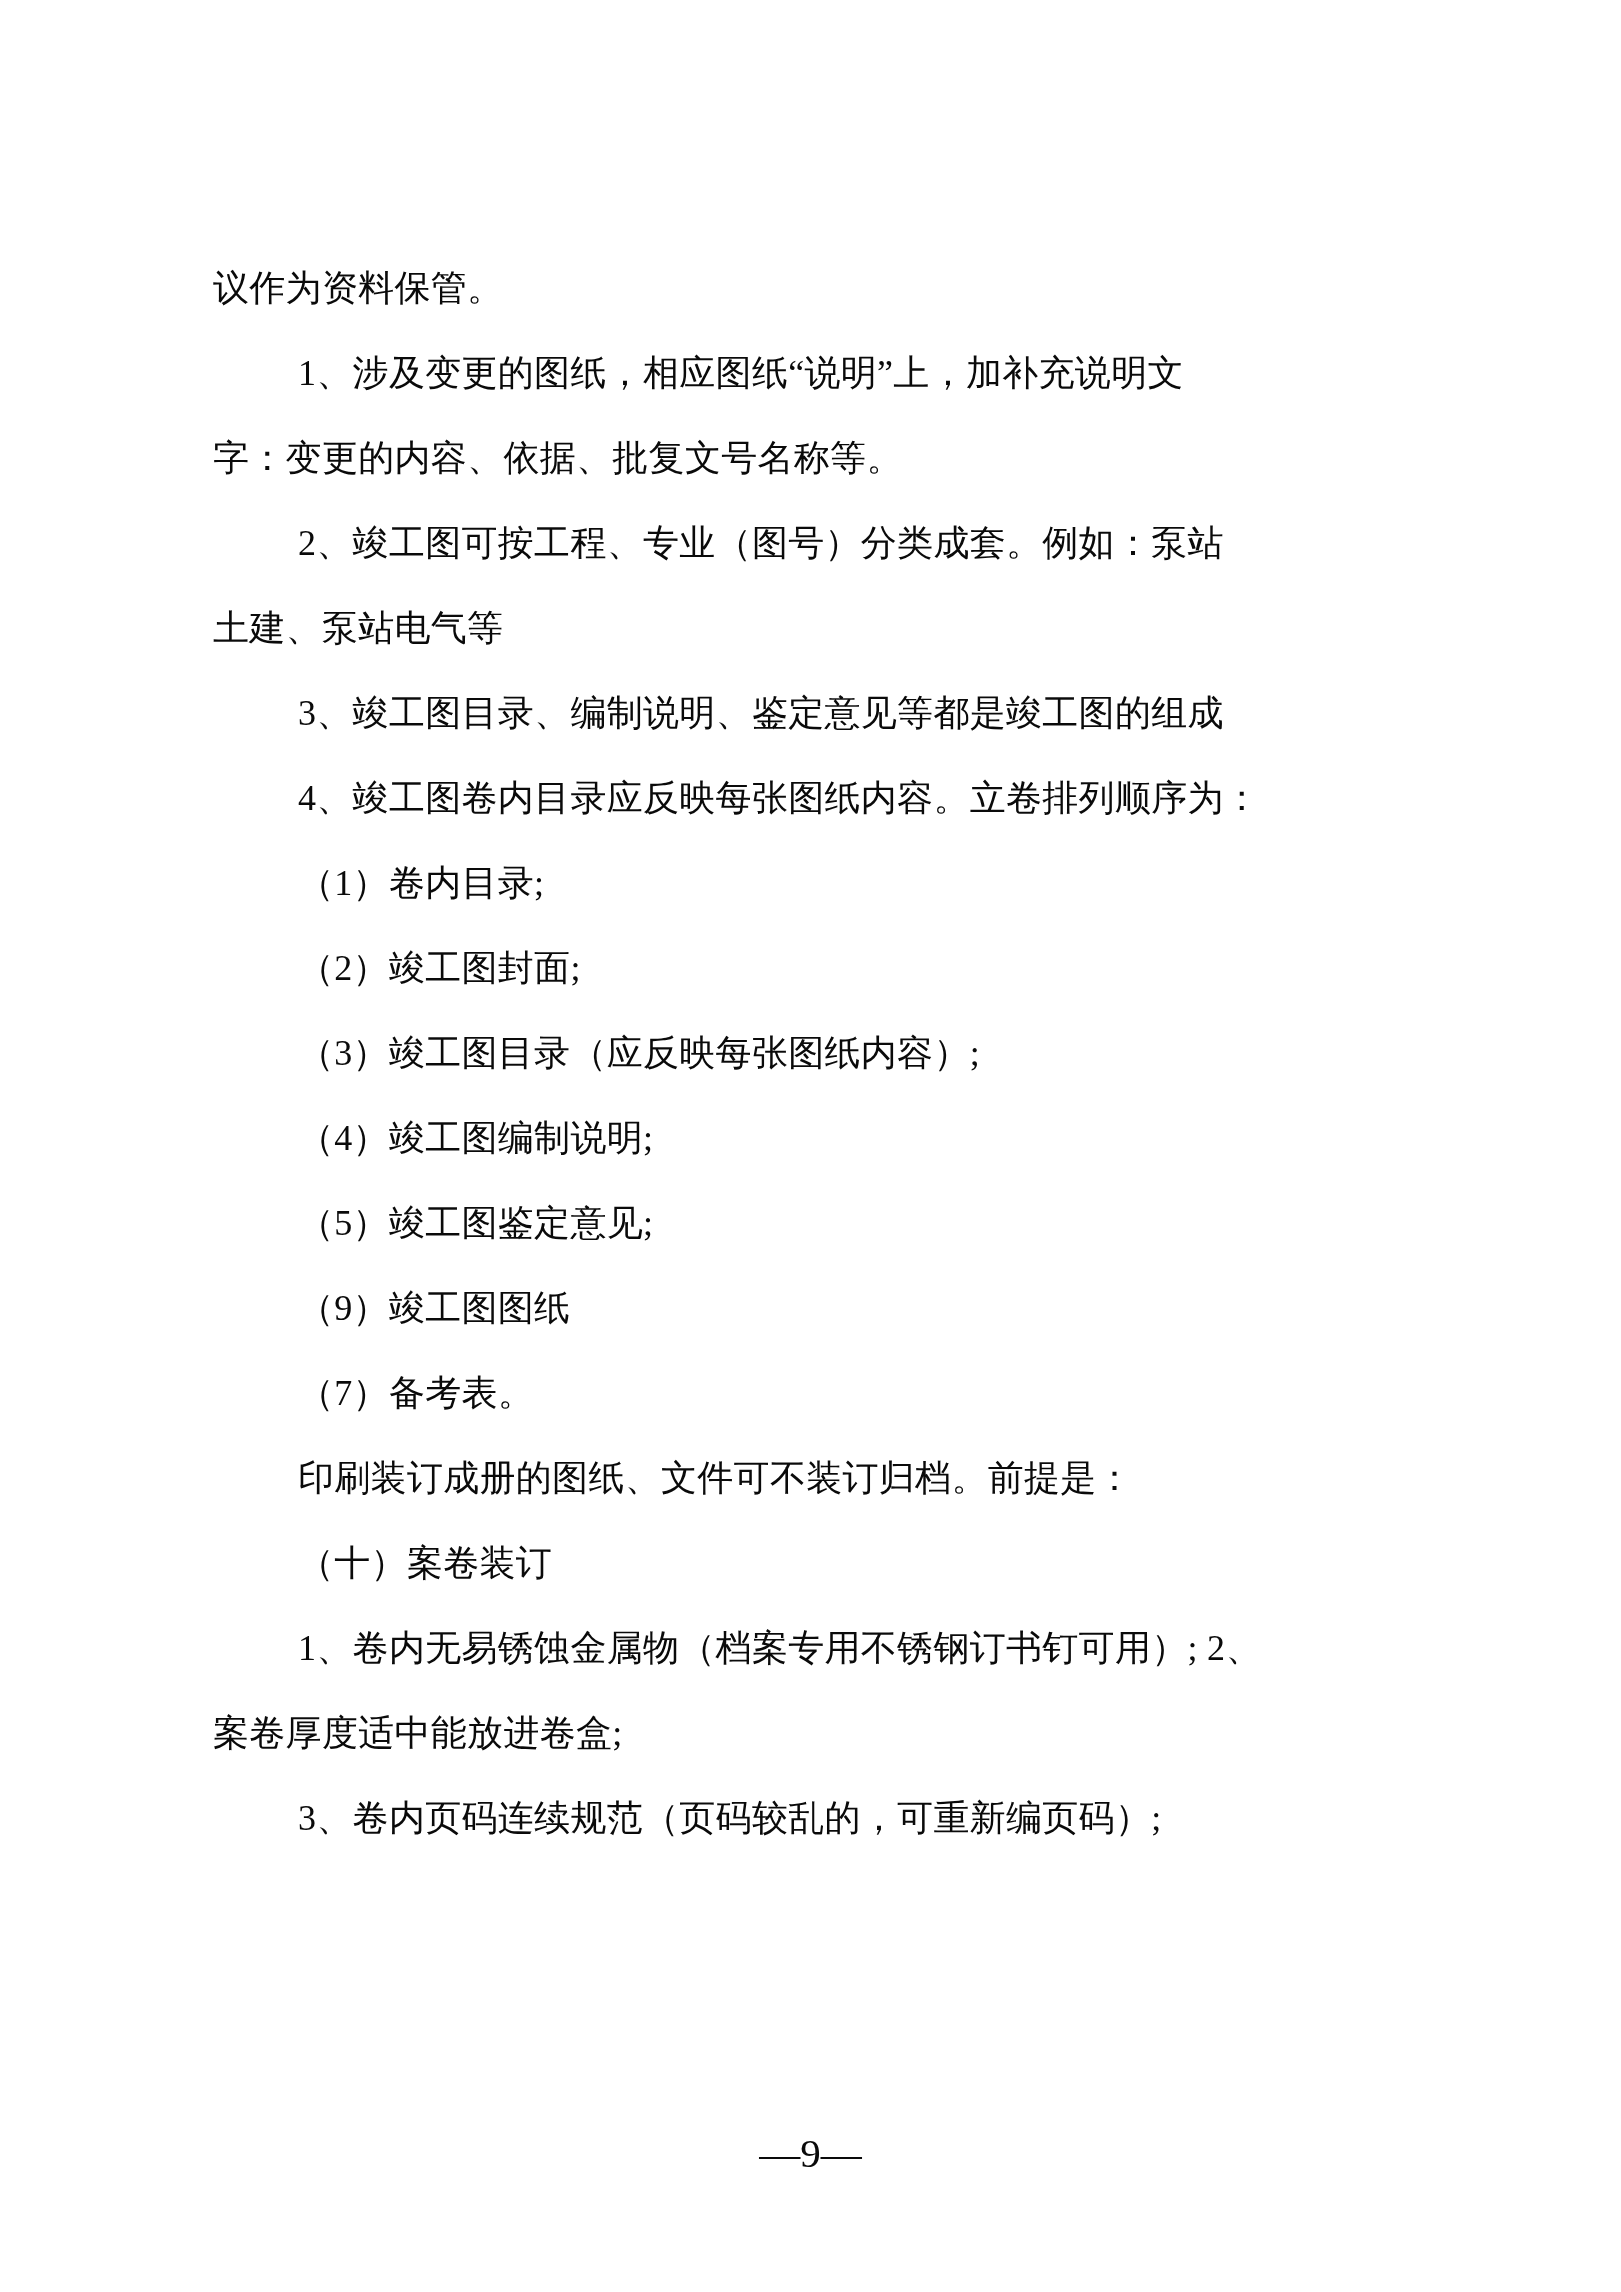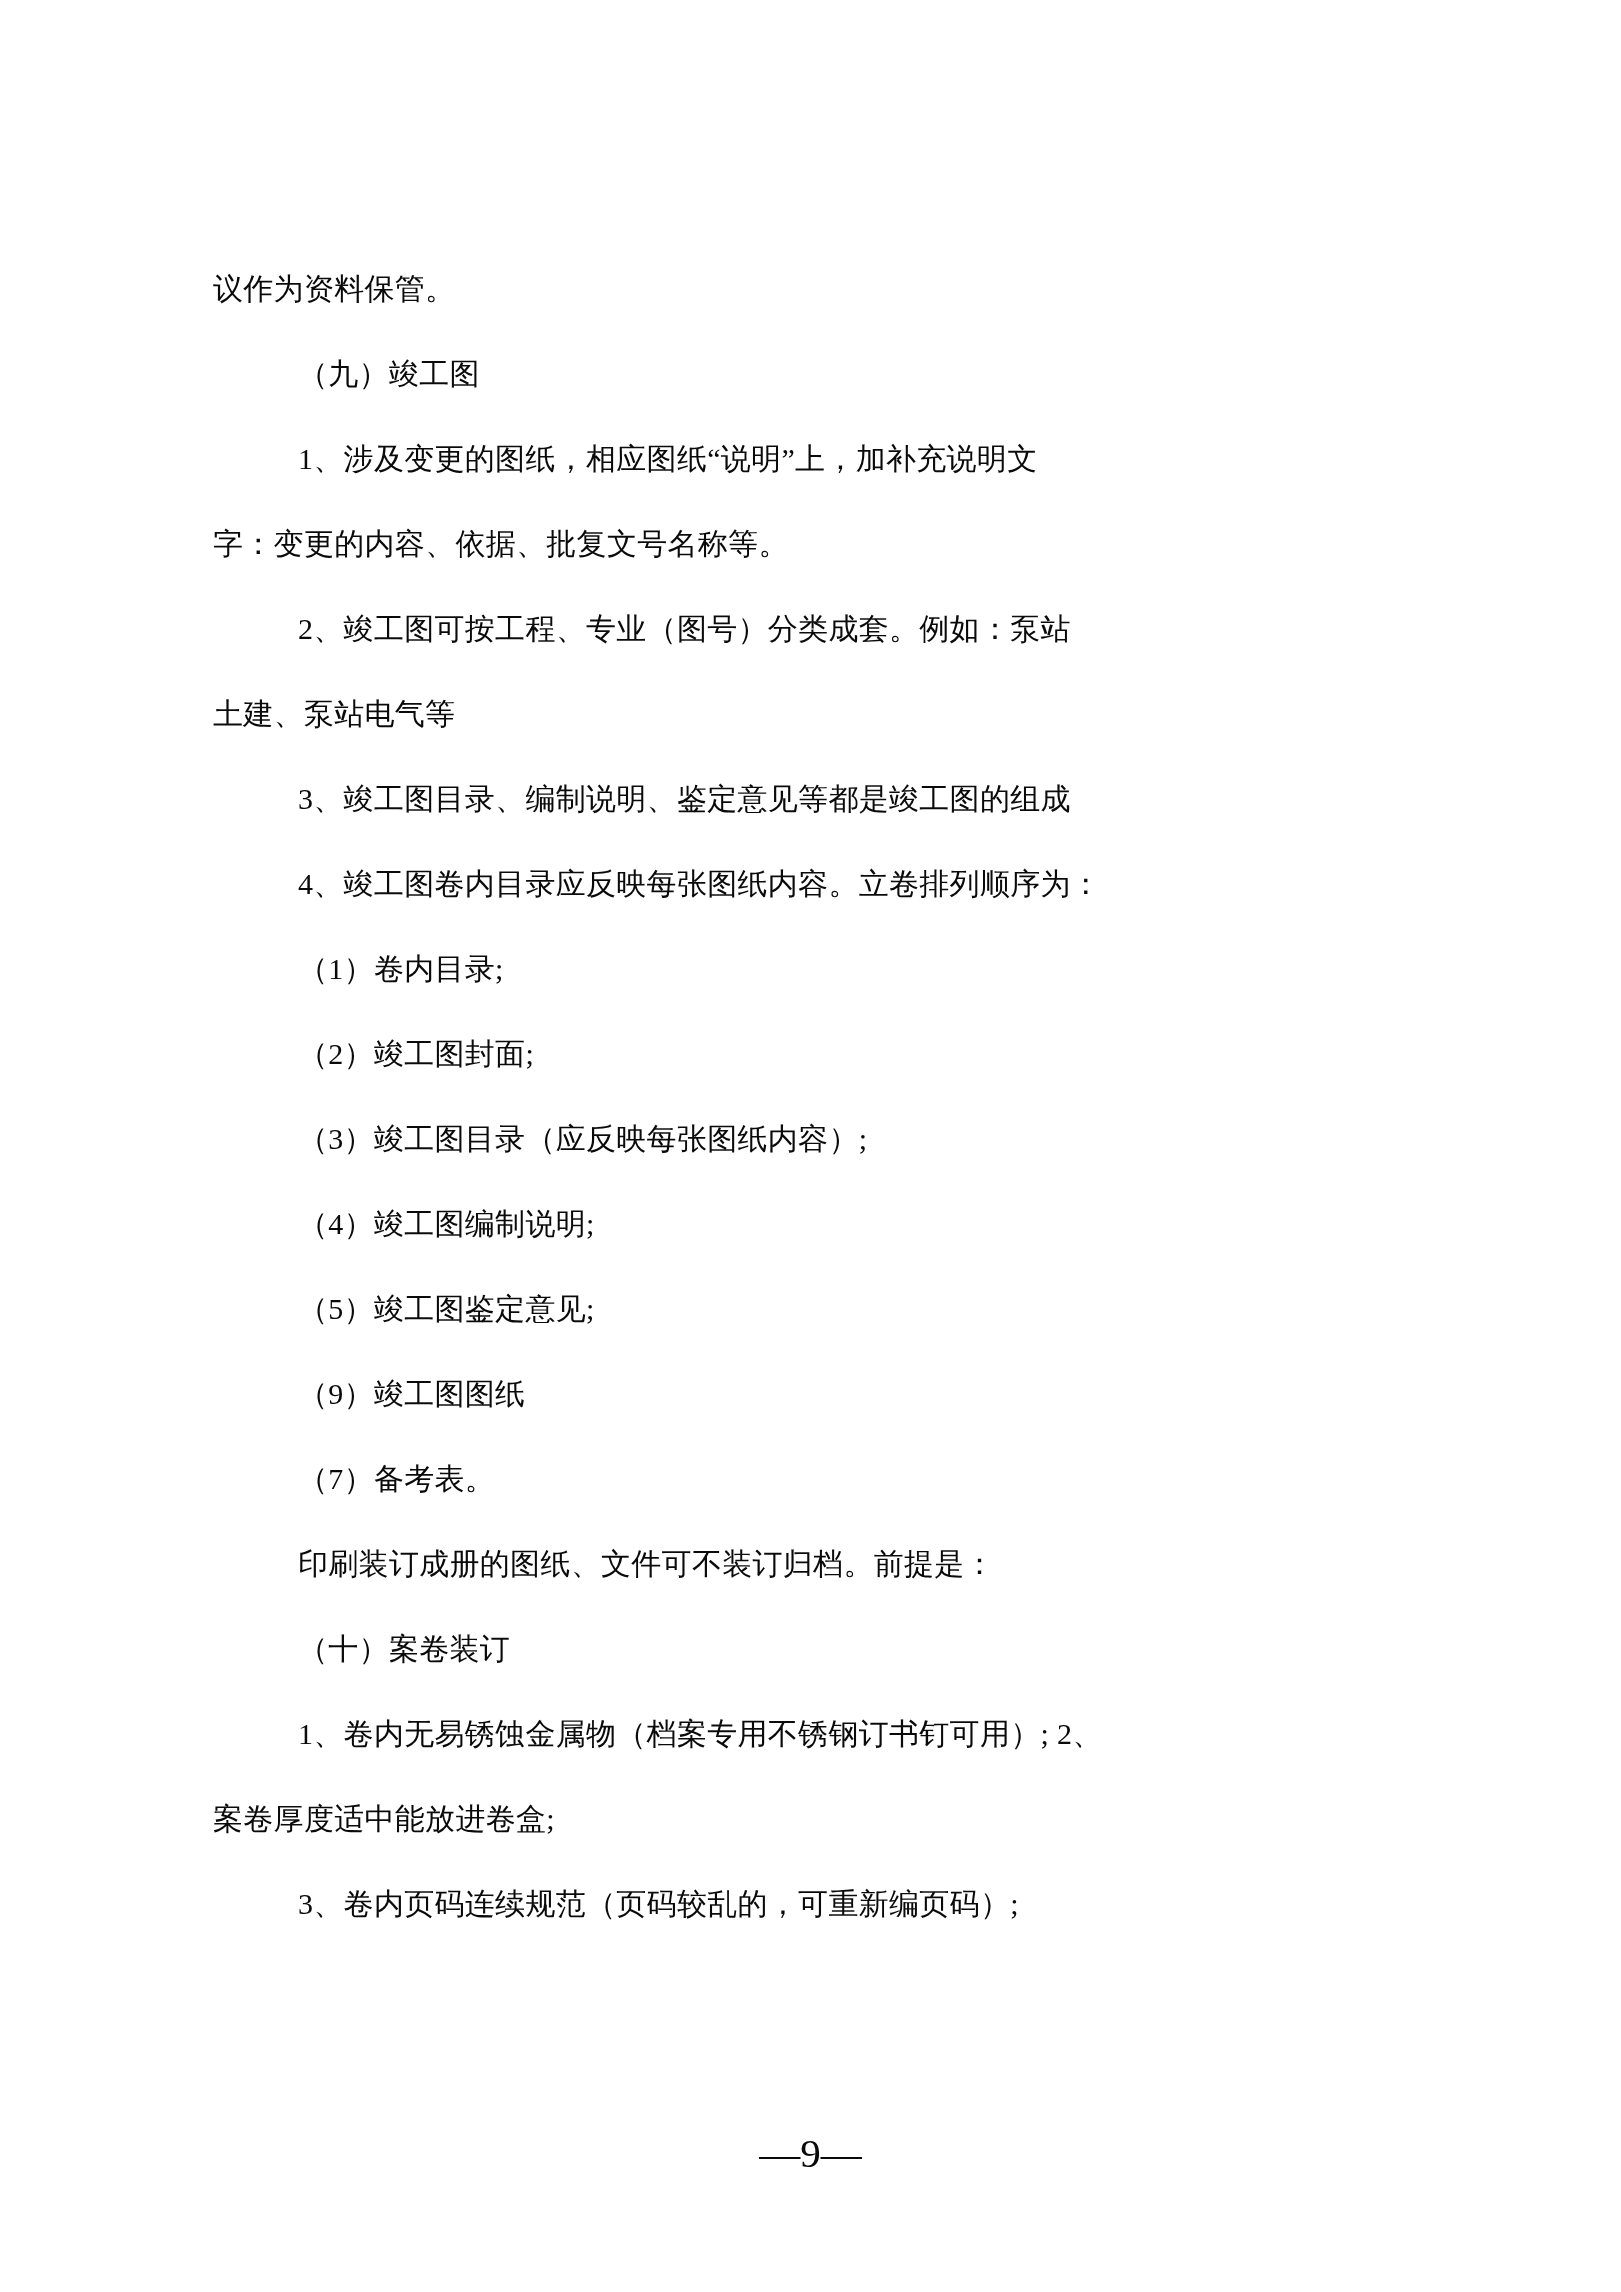--- a/index.html
+++ b/index.html
@@ -19,21 +19,21 @@
   }
   .body-text {
     position: absolute;
     left: 213px;
     top: 246px;
     width: 1204px;
   }
   .line {
     height: 85px;
     line-height: 85px;
-    font-size: 30px;
+    font-size: 36px;
     letter-spacing: 0.3px;
     white-space: nowrap;
   }
   .line.indent {
     padding-left: 85px;
   }
   .page-number {
     position: absolute;
     top: 2129px;
     left: 0;
@@ -43,21 +43,20 @@
     line-height: 49px;
     letter-spacing: 0;
   }
 </style>
 </head>
 <body>
 
 <div class="page">
   <div class="body-text">
     <div class="line">议作为资料保管。</div>
-    <div class="line indent">（九）竣工图</div>
     <div class="line indent">1、涉及变更的图纸，相应图纸“说明”上，加补充说明文</div>
     <div class="line">字：变更的内容、依据、批复文号名称等。</div>
     <div class="line indent">2、竣工图可按工程、专业（图号）分类成套。例如：泵站</div>
     <div class="line">土建、泵站电气等</div>
     <div class="line indent">3、竣工图目录、编制说明、鉴定意见等都是竣工图的组成</div>
     <div class="line indent">4、竣工图卷内目录应反映每张图纸内容。立卷排列顺序为：</div>
     <div class="line indent">（1）卷内目录;</div>
     <div class="line indent">（2）竣工图封面;</div>
     <div class="line indent">（3）竣工图目录（应反映每张图纸内容）;</div>
     <div class="line indent">（4）竣工图编制说明;</div>

